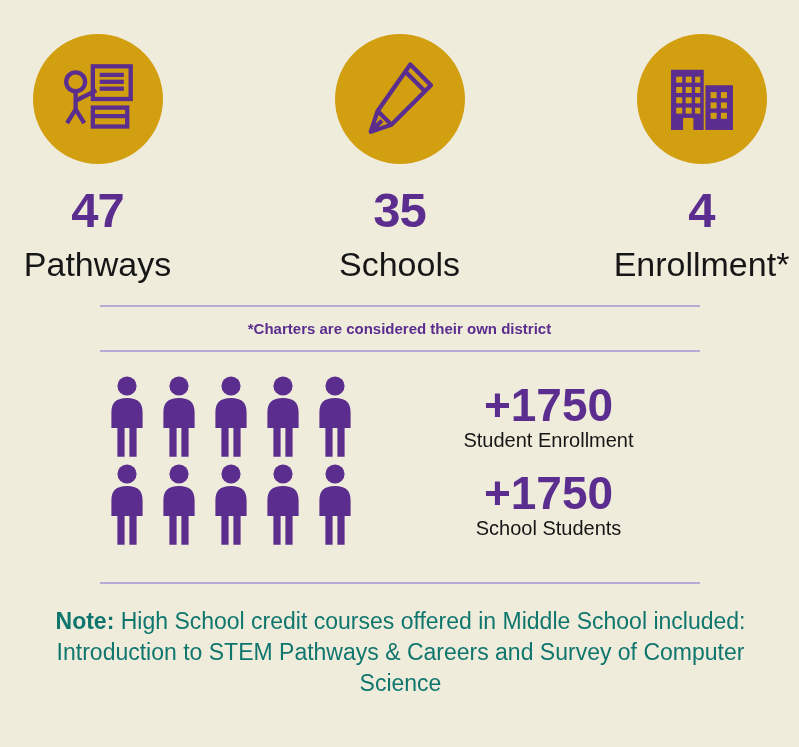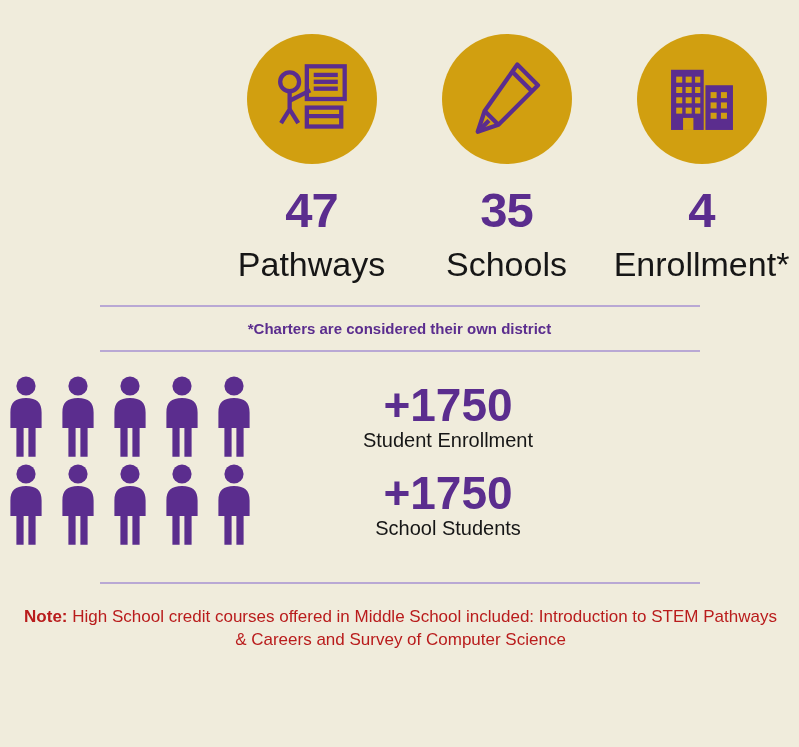--- a/index.html
+++ b/index.html
@@ -17,21 +17,21 @@
     position: relative;
     width: 799px;
     height: 747px;
     background: #f0ecdc;
     box-sizing: border-box;
   }
 
   
   .stats-row {
     display: flex;
-    justify-content: flex-end;
+    justify-content: space-between;
     align-items: flex-start;
     gap: 0px;
     padding-top: 34px;
   }
   .stat {
     width: 195px;
     text-align: center;
   }
   .icon-circle {
     width: 130px;
@@ -76,20 +76,21 @@
     color: #5b2d8e;
     font-size: 15px;
     font-weight: bold;
     padding: 13px 0 13px 0;
   }
 
   
   .enroll {
     display: flex;
     align-items: center;
+    justify-content: center;
     margin-top: 22px;
   }
   .people {
     width: 260px;
     display: grid;
     grid-template-columns: repeat(5, 1fr);
     grid-row-gap: 4px;
     justify-items: center;
     margin-right: 38px;
   }
@@ -112,22 +113,22 @@
   .big-label.last {
     margin-bottom: 0;
   }
 
   
   .note-rule {
     margin-top: 36px;
   }
   .note {
     text-align: center;
-    font-size: 17px;
-    color: #b91c1c;
+    font-size: 23px;
+    color: #0f766e;
     line-height: 1.35;
     padding: 22px 16px 0 18px;
   }
   .note b {
     font-weight: bold;
   }
 </style>
 </head>
 <body>
 

